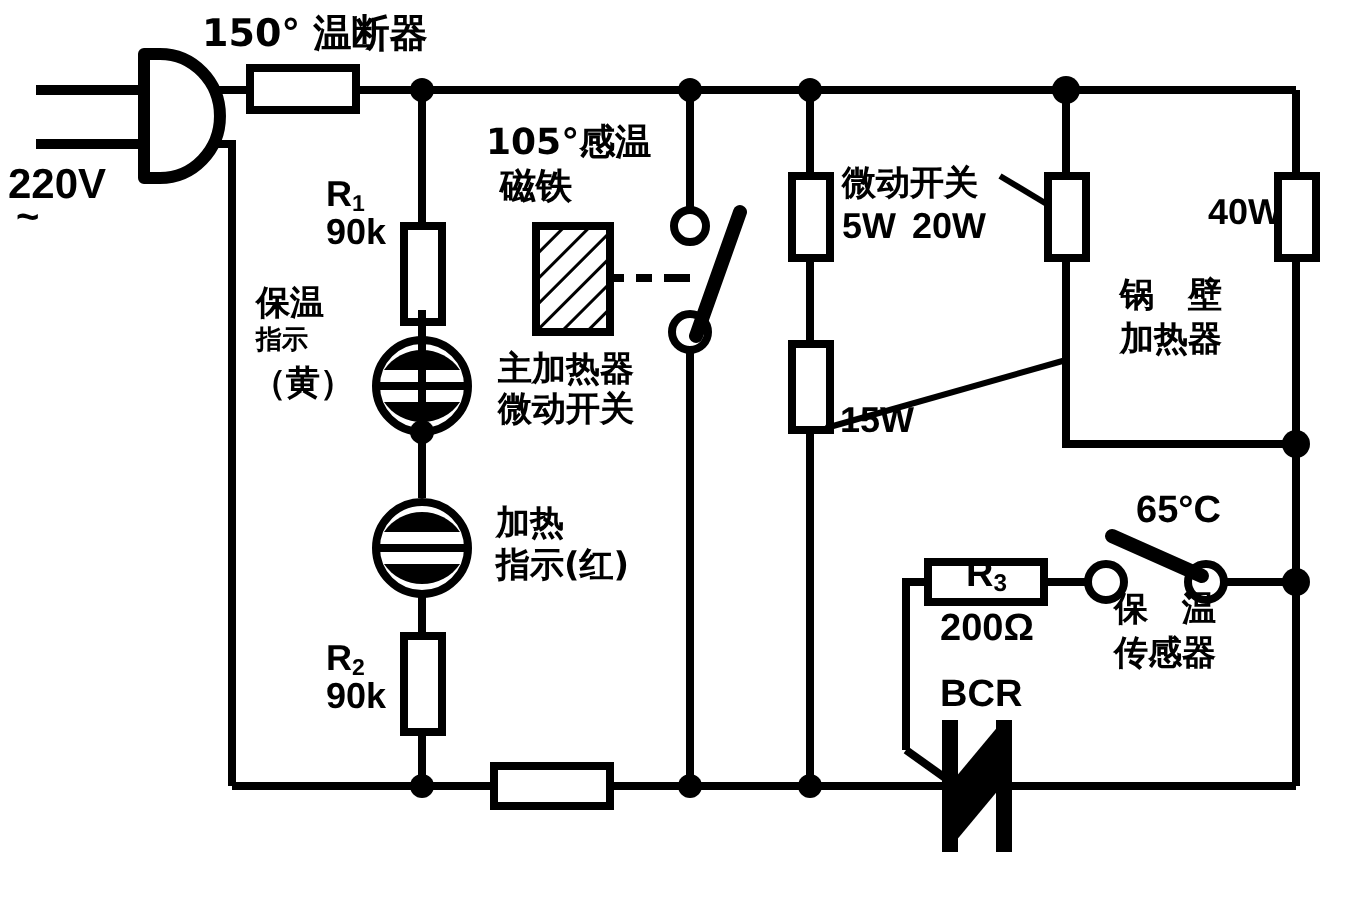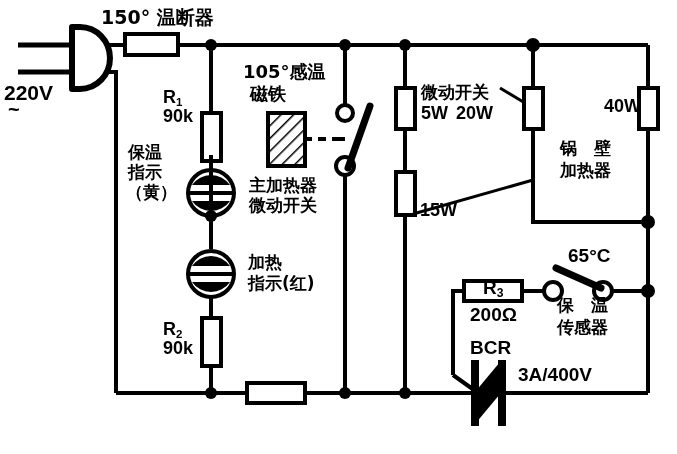--- a/index.html
+++ b/index.html
@@ -200,21 +200,21 @@
 
   <div class="lbl cjk" style="left:101px; top:8px; font-size:19px;">150° 温断器</div>
 
   <div class="lbl lat" style="left:4px; top:82px; font-size:21px;">220V</div>
   <div class="lbl lat" style="left:8px; top:99px; font-size:20px;">~</div>
 
   <div class="lbl lat" style="left:163px; top:88px; font-size:18px;"><span>R</span><span class="sub">1</span></div>
   <div class="lbl lat" style="left:163px; top:107px; font-size:18px;">90k</div>
 
   <div class="lbl cjk" style="left:128px; top:144px; font-size:17px;">保温</div>
-  <div class="lbl cjk" style="left:128px; top:164px; font-size:17px;">指示</div>
+  <div class="lbl cjk" style="left:128px; top:164px; font-size:13px;">指示</div>
   <div class="lbl cjk" style="left:126px; top:184px; font-size:17px;">（黄）</div>
 
   <div class="lbl cjk" style="left:243px; top:63px; font-size:18px;">105°感温</div>
   <div class="lbl cjk" style="left:250px; top:85px; font-size:18px;">磁铁</div>
 
   <div class="lbl cjk" style="left:249px; top:177px; font-size:17px;">主加热器</div>
   <div class="lbl cjk" style="left:249px; top:197px; font-size:17px;">微动开关</div>
 
   <div class="lbl cjk" style="left:248px; top:254px; font-size:17px;">加热</div>
   <div class="lbl cjk" style="left:248px; top:275px; font-size:17px;">指示(红)</div>
@@ -231,19 +231,18 @@
   <div class="lbl lat" style="left:604px; top:97px; font-size:18px;">40W</div>
 
   <div class="lbl cjk" style="left:560px; top:140px; font-size:17px;">锅　壁</div>
   <div class="lbl cjk" style="left:560px; top:162px; font-size:17px;">加热器</div>
 
 
   <div class="lbl lat" style="left:483px; top:255px; font-size:19px;margin-top:23px;"><span>R</span><span class="sub">3</span></div>
   <div class="lbl lat" style="left:470px; top:305px; font-size:19px;">200Ω</div>
 
   <div class="lbl lat" style="left:470px; top:338px; font-size:19px;">BCR</div>
-  <div class="lbl lat" style="left:518px; top:365px; font-size:19px;">3A/400V</div>
 
   <div class="lbl lat" style="left:568px; top:246px; font-size:19px;">65°C</div>
   <div class="lbl cjk" style="left:557px; top:297px; font-size:17px;">保　温</div>
   <div class="lbl cjk" style="left:557px; top:319px; font-size:17px;">传感器</div>
 
 </div>
 
 </body></html>

